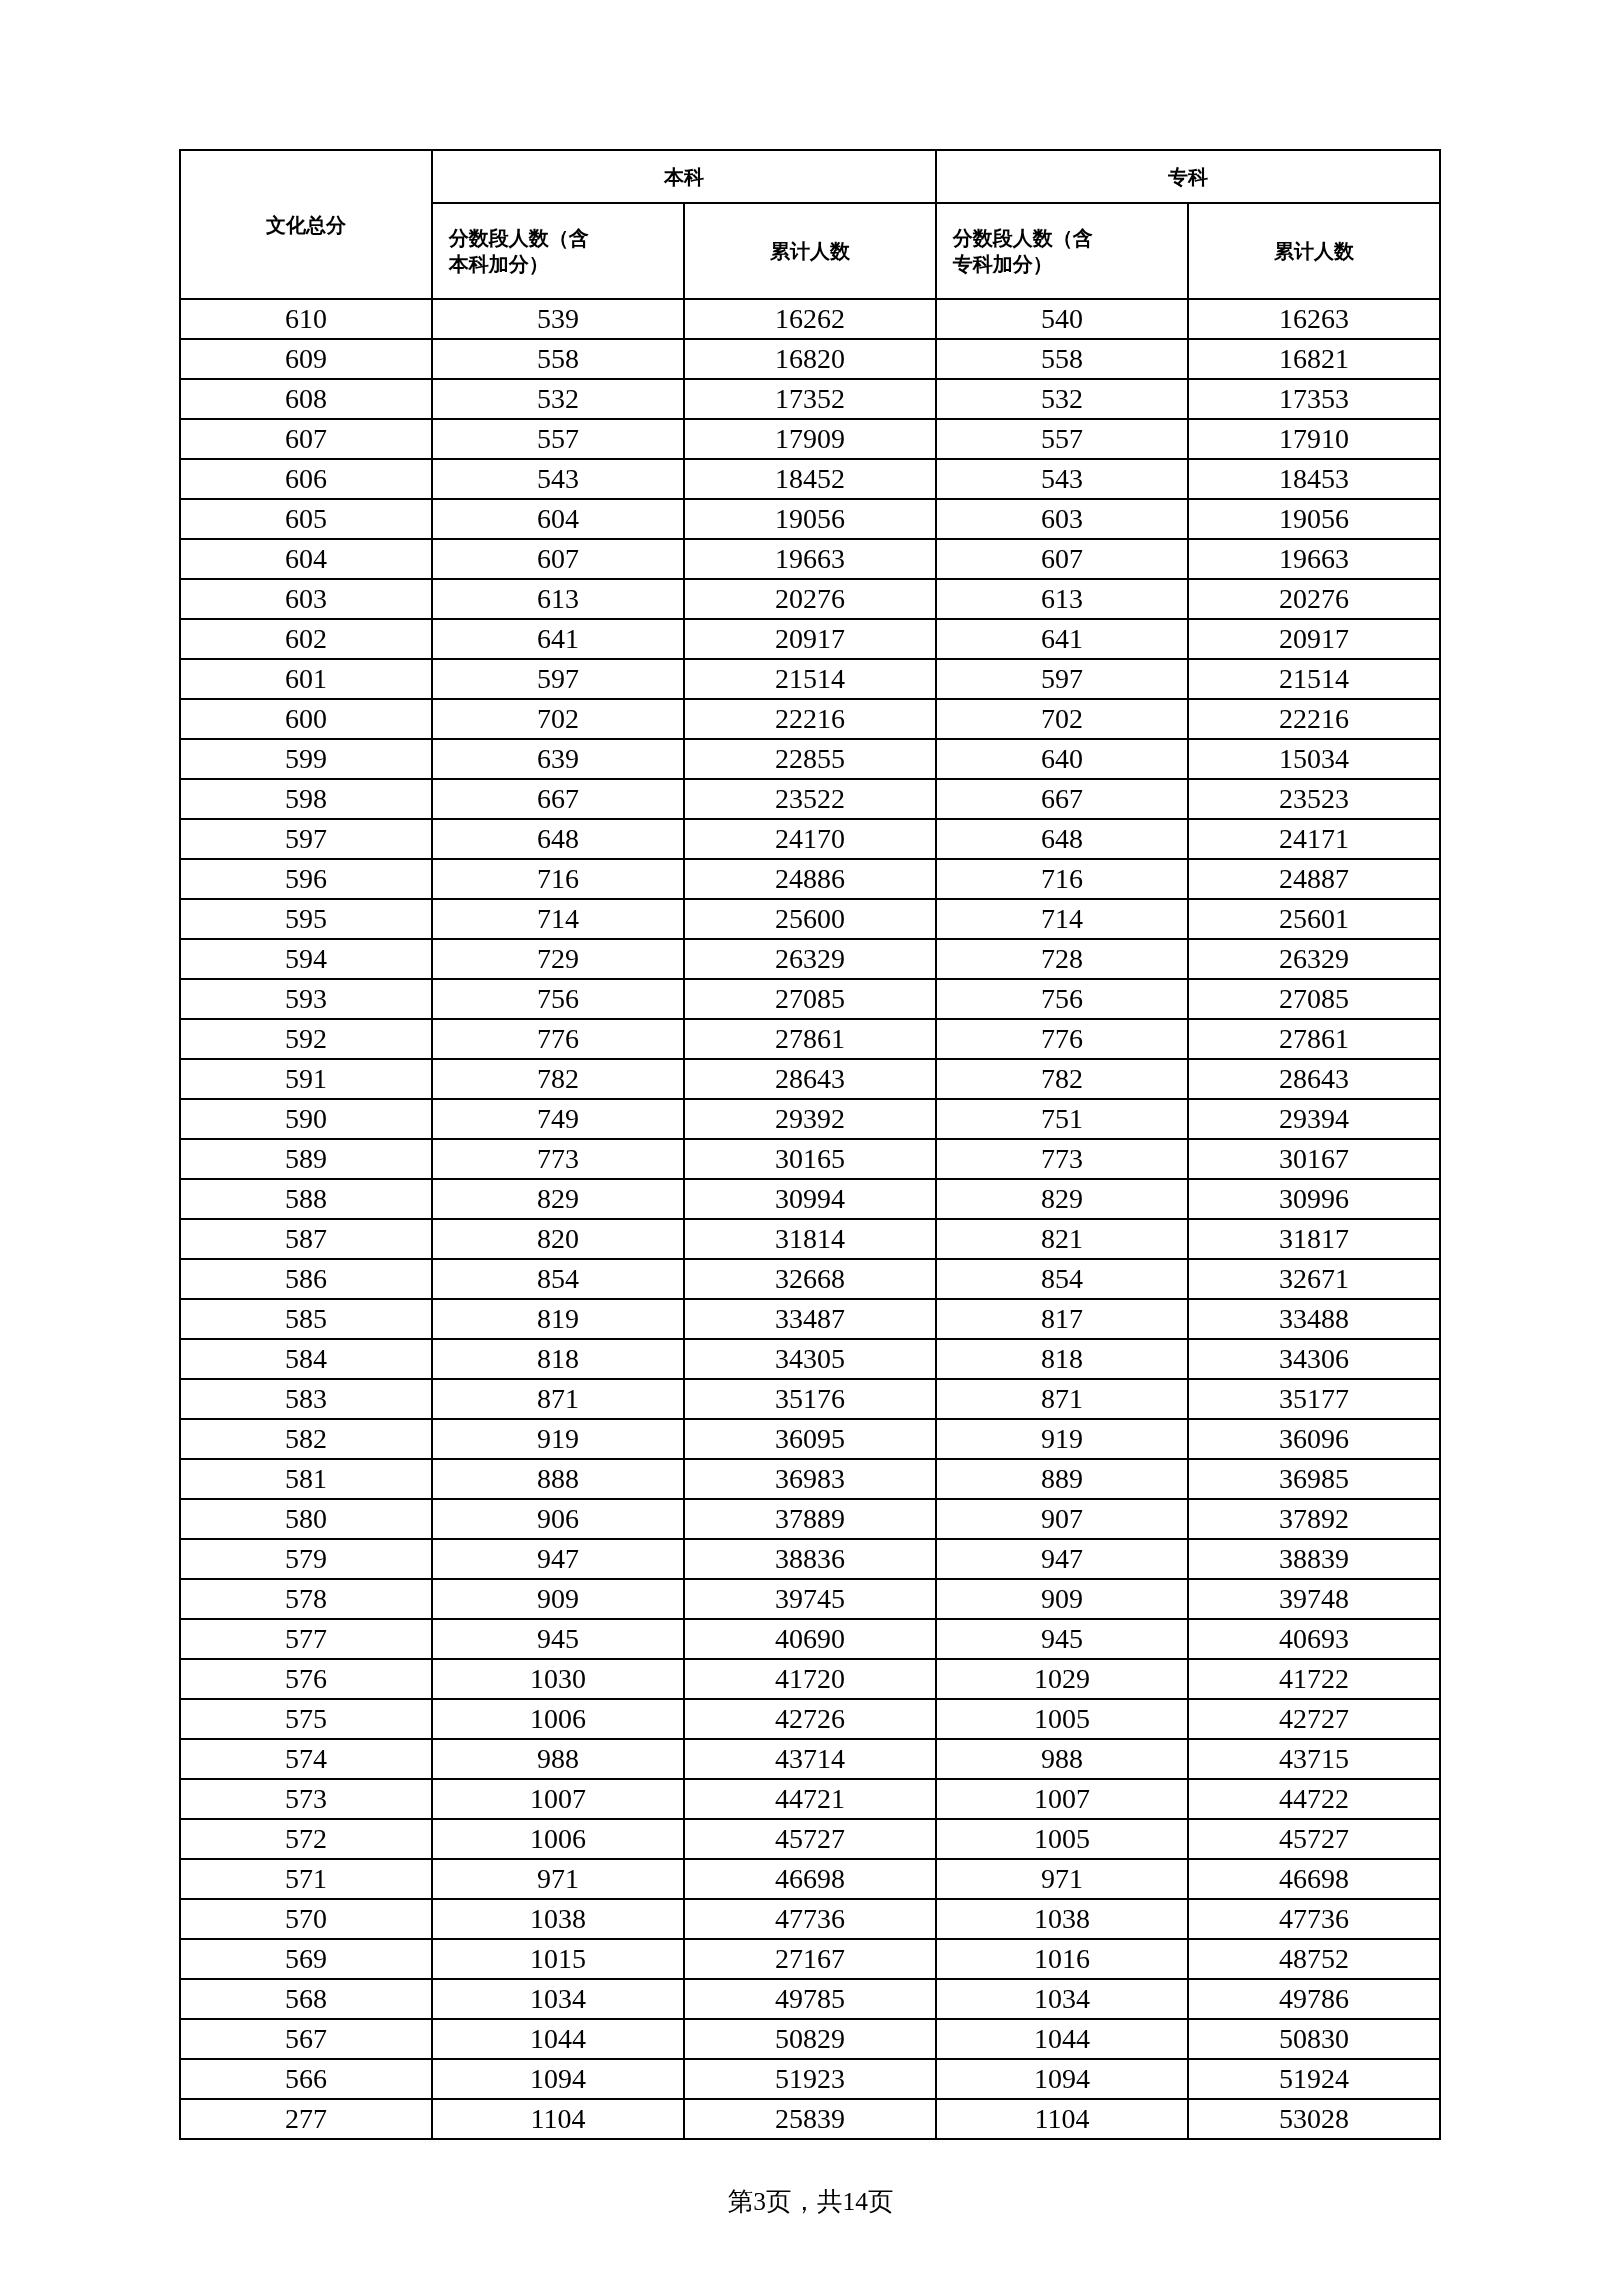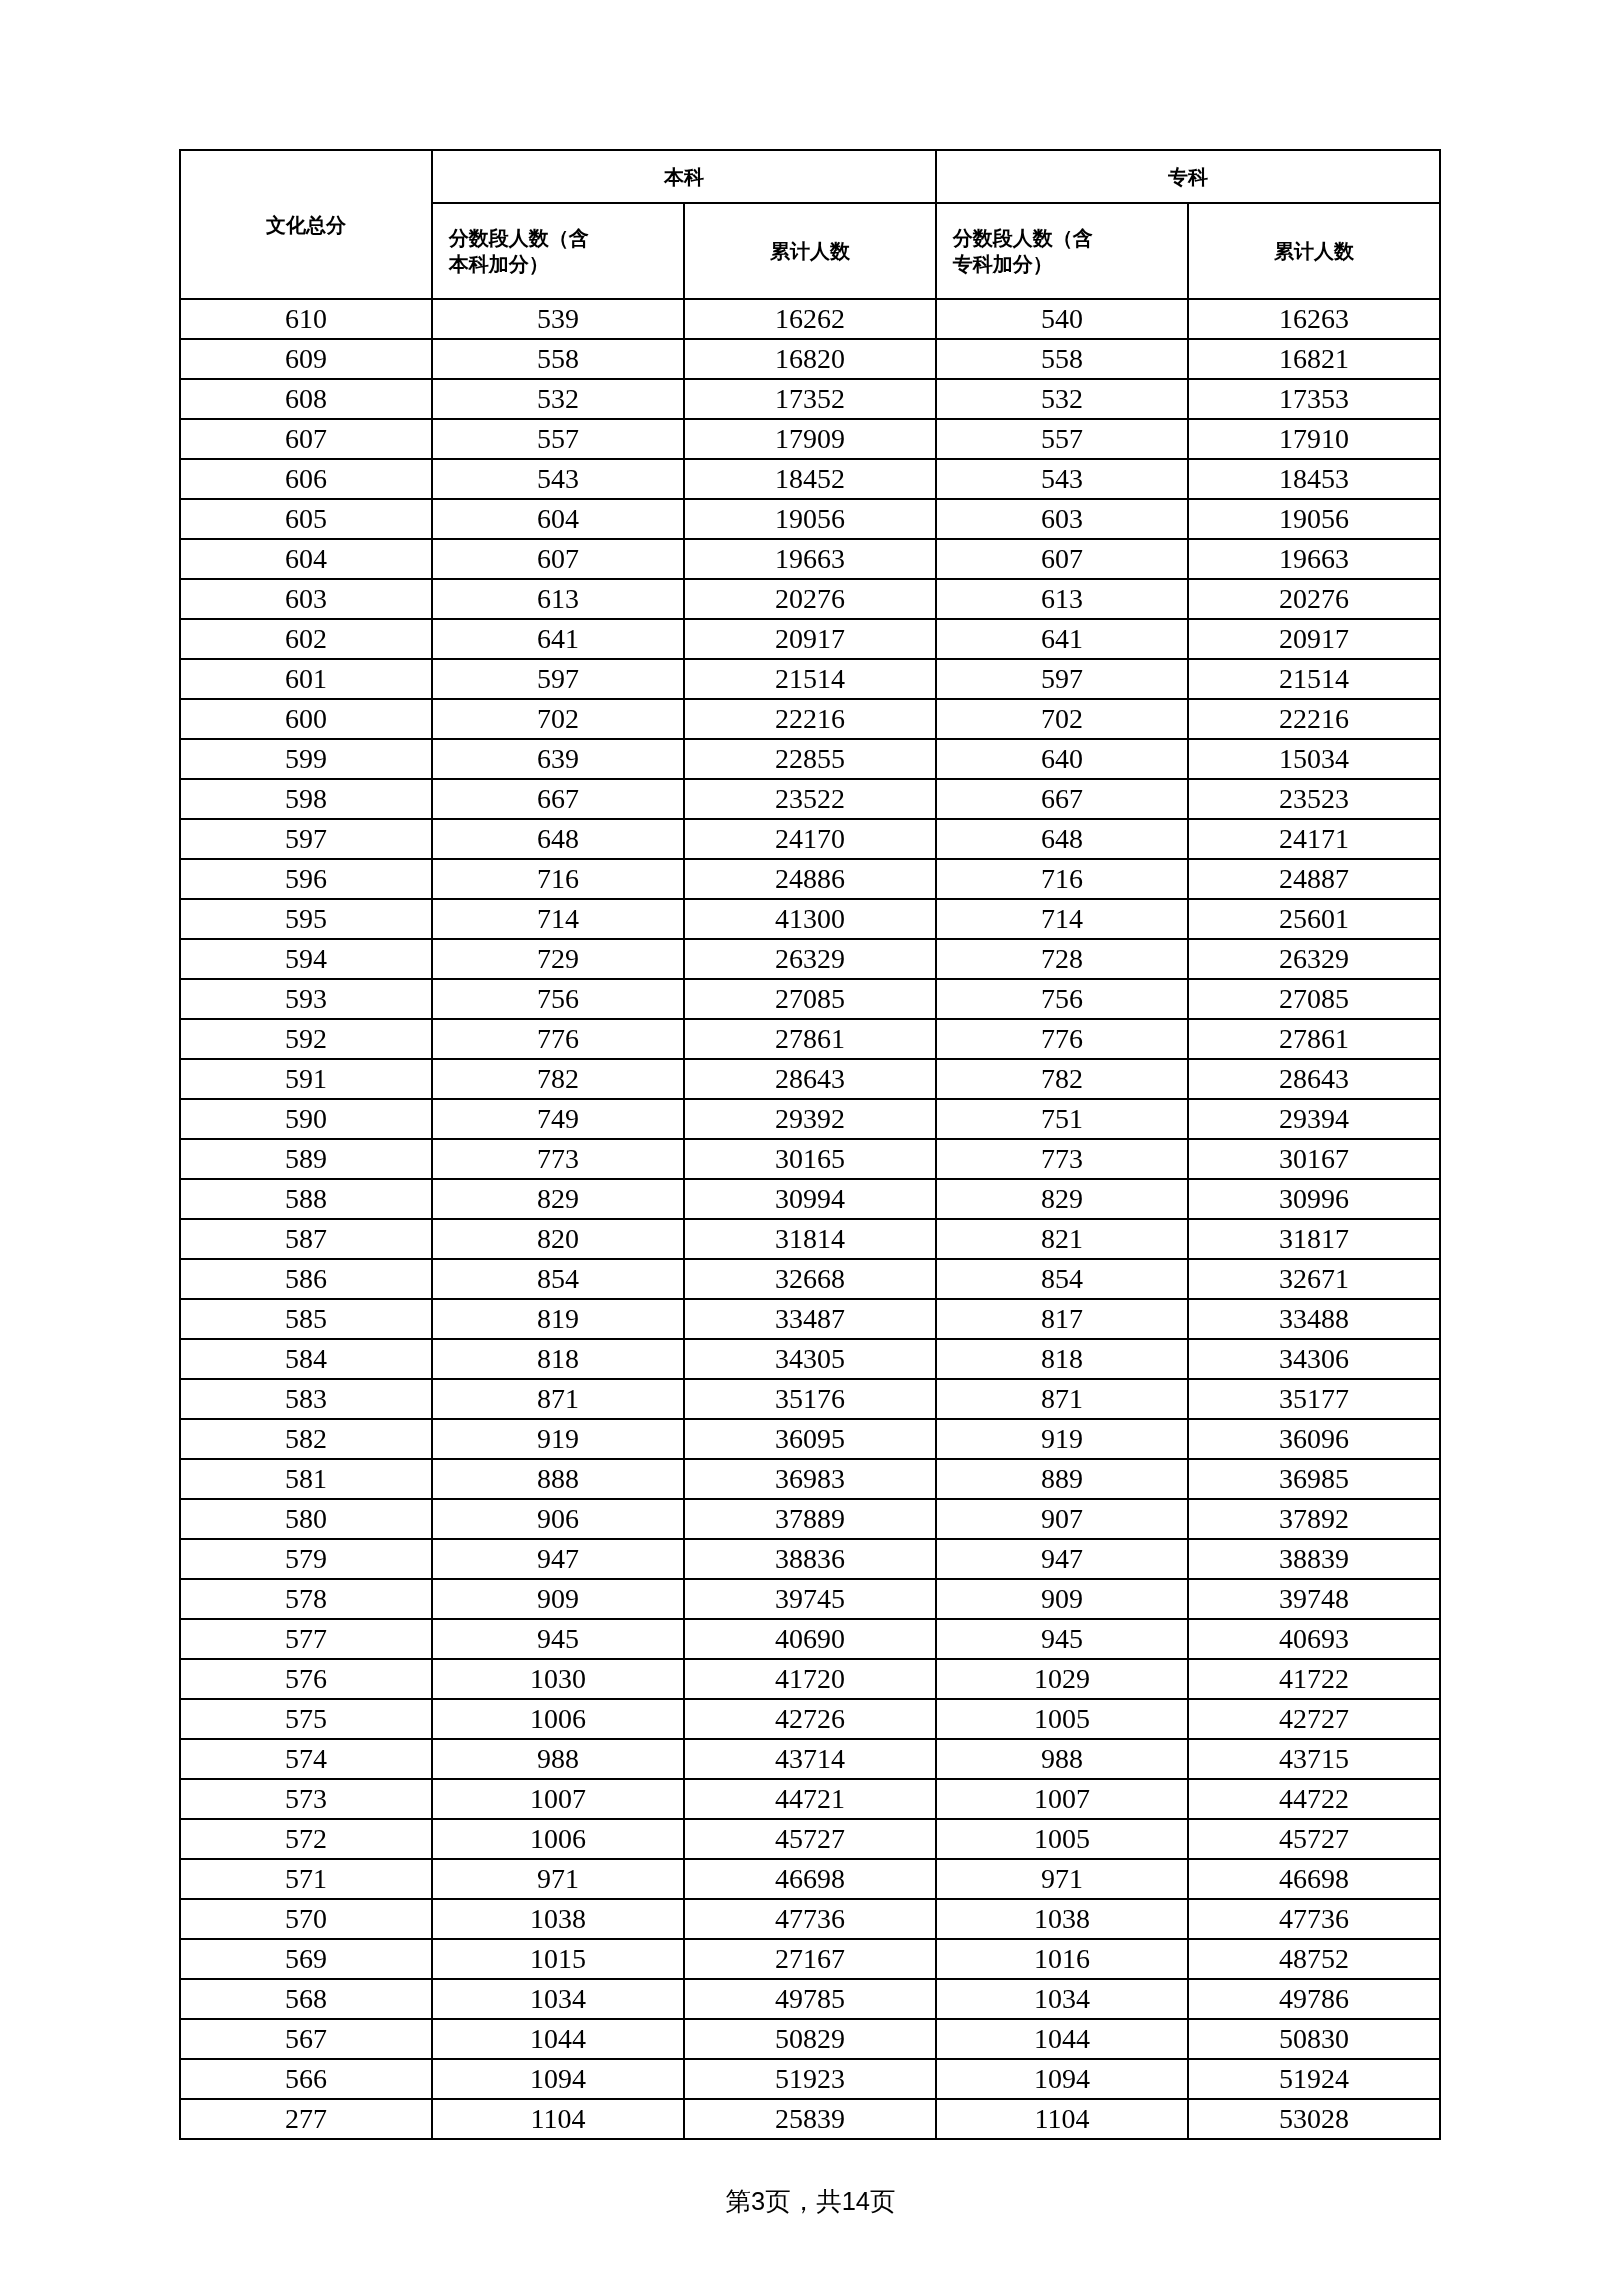--- a/index.html
+++ b/index.html
@@ -54,21 +54,21 @@
     font-family: "Liberation Serif", "DejaVu Serif", serif;
     line-height: 1;
   }
   .page-footer {
     position: absolute;
     left: 0;
     top: 2184px;
     width: 1621px;
     text-align: center;
     font-size: 25.5px;
-    font-family: Liberation Sans, sans-serif;
+    font-family: Liberation Serif, serif;
     color: #000000;
   }
 </style>
 </head>
 <body>
 
 <div class="sheet">
 
   <table class="score-table">
     <colgroup>
@@ -195,21 +195,21 @@
         <tr>
           <td>596</td>
           <td>716</td>
           <td>24886</td>
           <td>716</td>
           <td>24887</td>
         </tr>
         <tr>
           <td>595</td>
           <td>714</td>
-          <td>41300</td>
+          <td>25600</td>
           <td>714</td>
           <td>25601</td>
         </tr>
         <tr>
           <td>594</td>
           <td>729</td>
           <td>26329</td>
           <td>728</td>
           <td>26329</td>
         </tr>

